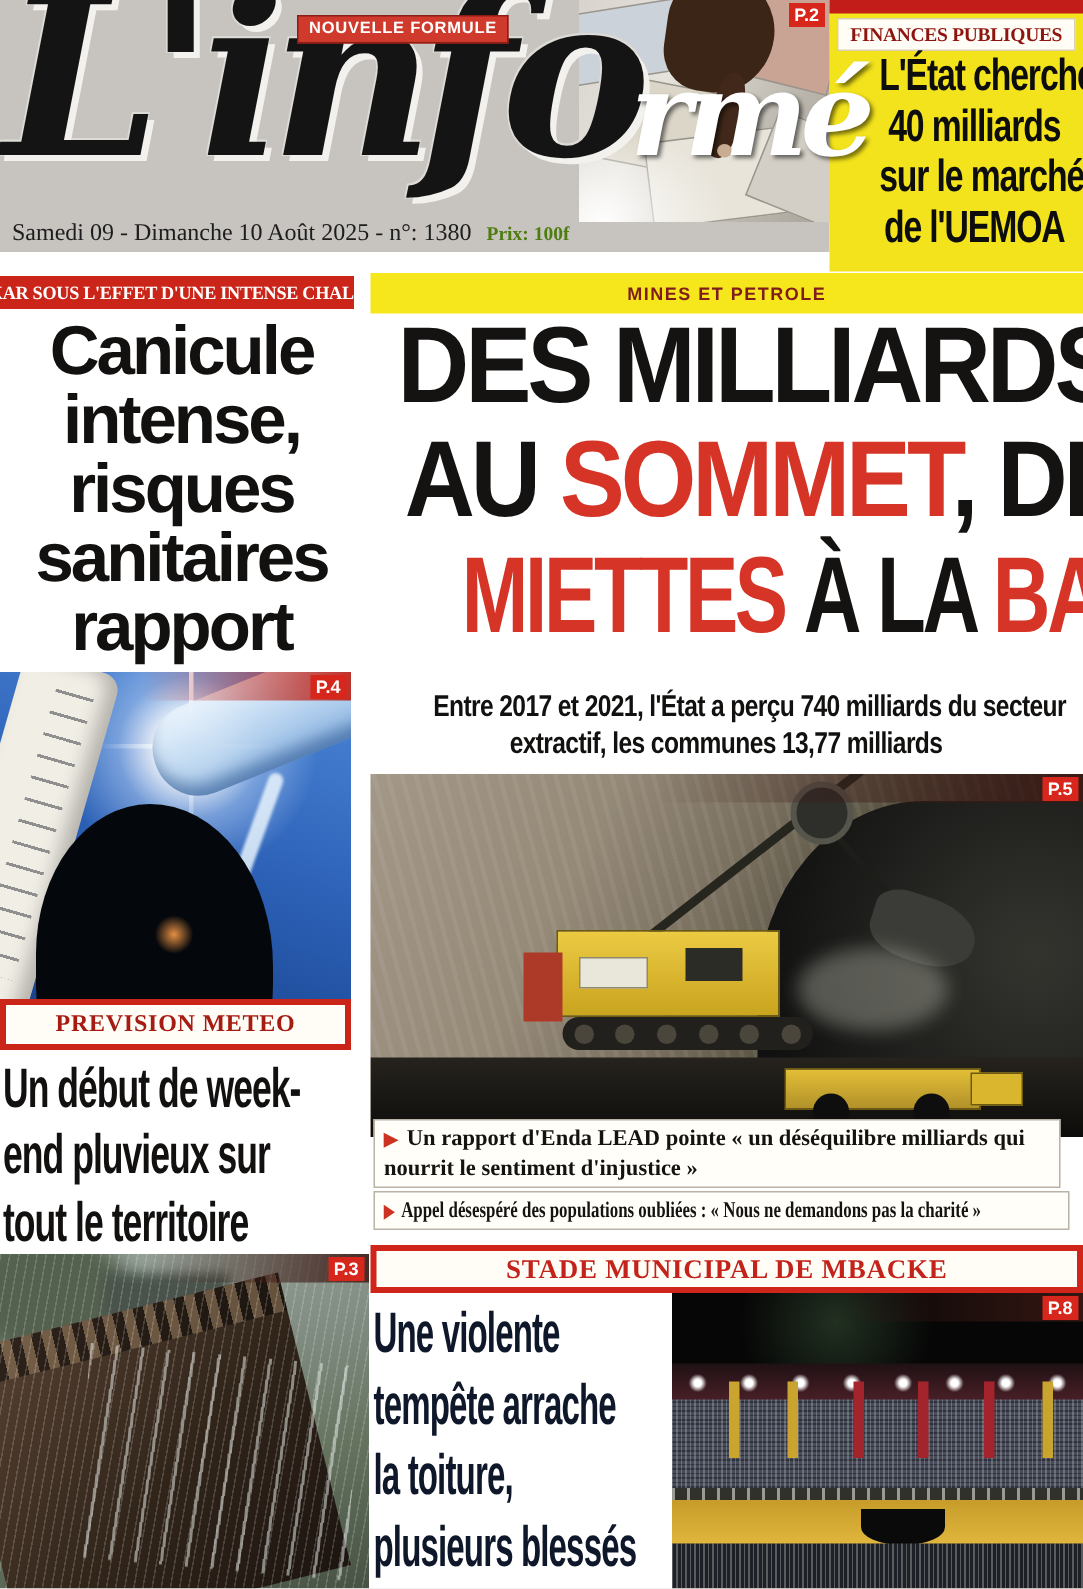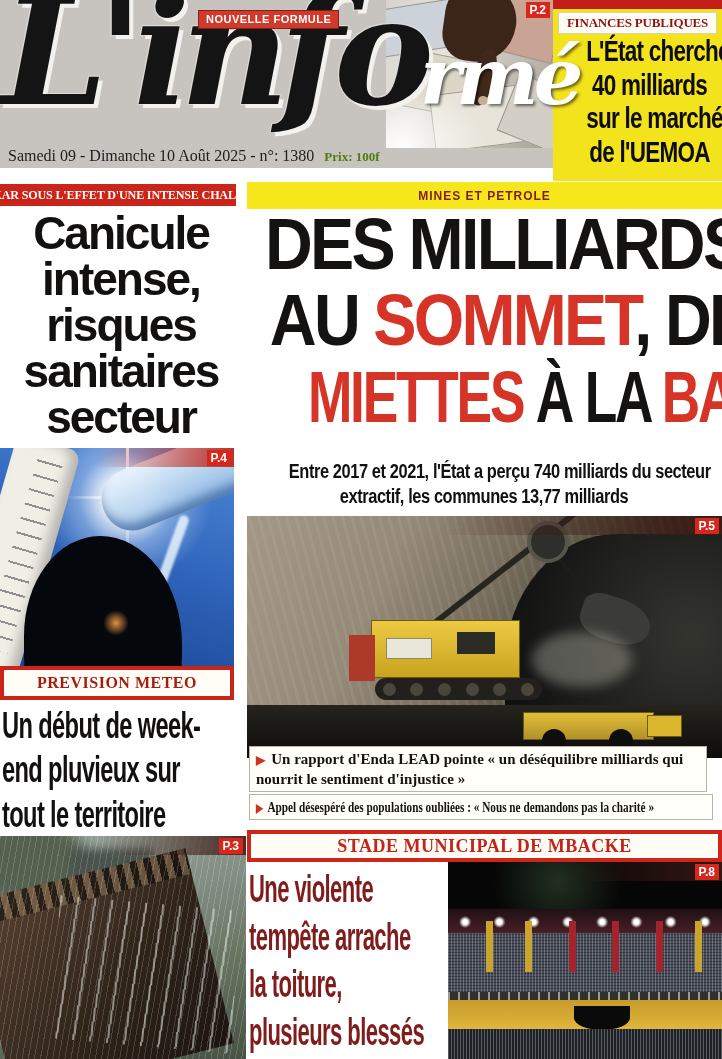--- a/index.html
+++ b/index.html
@@ -151,21 +151,21 @@
   .ra-corr{position:absolute;left:0;top:0;width:100%;height:26px;
     background:repeating-linear-gradient(90deg,rgba(0,0,0,.45) 0 7px,rgba(150,125,95,.5) 7px 14px);}
   .ra-streams{position:absolute;left:22%;top:30%;width:74%;height:64%;opacity:.85;
     background:repeating-linear-gradient(94deg,rgba(238,243,240,.6) 0 2px,transparent 2px 17px);
     transform:rotate(5deg);filter:blur(.5px);}
   .ra-rain{position:absolute;inset:0;
     background:repeating-linear-gradient(100deg,rgba(255,255,255,.16) 0 1px,transparent 1px 6px);}
   
   .ban-stade{left:247px;top:830px;width:475px;height:32px;background:#d0251a;}
   .ban-stade .ban-inner{font-size:18px;color:#c3231a;letter-spacing:.5px;text-align:right;}
-  .headline-stade{position:absolute;left:249px;top:866px;width:206px;color:#7f1d1d;font-weight:bold;}
+  .headline-stade{position:absolute;left:249px;top:866px;width:206px;color:#0f172a;font-weight:bold;}
   .st{font-size:38px;line-height:1.25;letter-spacing:-1px;white-space:nowrap;transform:scaleX(.58);transform-origin:0 50%;}
   
   .photo-stadium{left:448px;top:862px;width:274px;height:197px;background:#060606;}
   .sd-glow{position:absolute;left:10%;top:-10%;width:60%;height:40%;border-radius:50%;
     background:radial-gradient(circle,rgba(60,90,60,.5),rgba(0,0,0,0) 70%);}
   .sd-roof{position:absolute;left:0;top:24%;width:100%;height:13%;background:linear-gradient(#1f1114,#4b2027);}
   .sd-lights{position:absolute;left:0;top:27%;width:100%;height:14px;
     background-image:radial-gradient(circle,#fff 0 2.5px,rgba(255,255,255,.3) 5px,transparent 6px);
     background-size:12.5% 100%;background-repeat:repeat-x;}
   .sd-crowd{position:absolute;left:0;top:36%;width:100%;height:33%;background:#474c58;
@@ -235,21 +235,21 @@
   </div>
   <div class="kicker-yellow">
     <span>MINES ET PETROLE</span>
   </div>
 
   <div class="headline-canicule">
     <div class="cl">Canicule</div>
     <div class="cl">intense,</div>
     <div class="cl">risques</div>
     <div class="cl">sanitaires</div>
-    <div class="cl">secteur</div>
+    <div class="cl">rapport</div>
   </div>
 
   <div class="headline-main">
     <div class="mh mh1">
       <span>DES MILLIARDS</span>
     </div>
     <div class="mh mh2">
       <span>AU </span><span class="red">SOMMET</span><span>, DES</span>
     </div>
     <div class="mh mh3">

